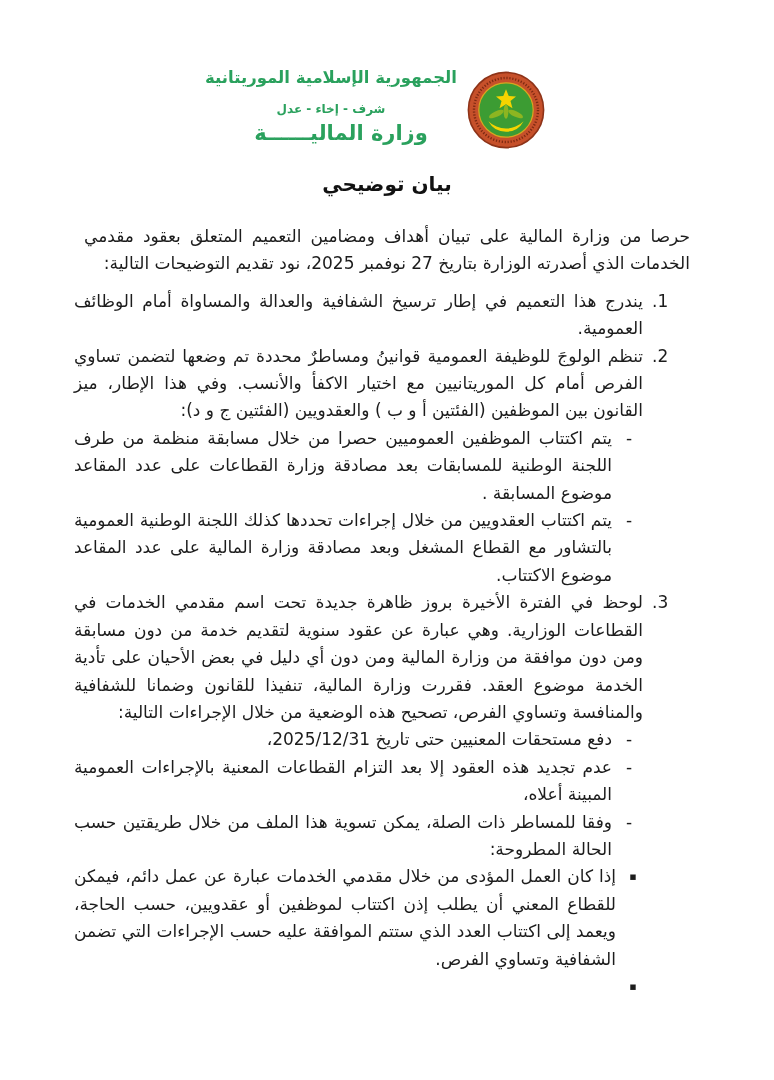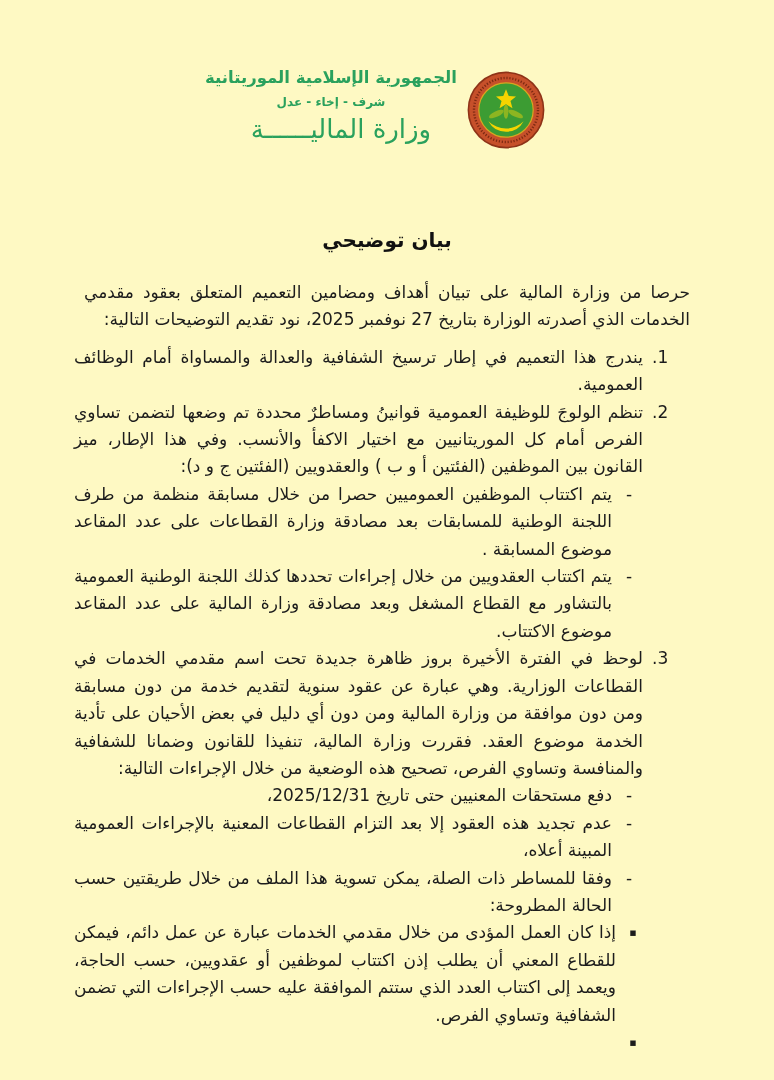--- a/index.html
+++ b/index.html
@@ -1,39 +1,39 @@
 <!DOCTYPE html>
 <html lang="ar" dir="rtl"><head>
 <meta charset="utf-8">
 <style>
   html,body{margin:0;padding:0;background:#e8e8e8;}
   .page{
-    width:774px;height:1080px;background:#fef9c3;margin:0 auto;
+    width:774px;height:1080px;background:#ffffff;margin:0 auto;
     position:relative;direction:rtl;overflow:hidden;
     font-family:"DejaVu Sans",sans-serif;color:#1c1c1c;
     box-sizing:border-box;
   }
   
   .header{
     padding-top:68px;display:flex;flex-direction:row;
     justify-content:center;align-items:flex-start;gap:6px;
     transform:translateX(-10px);
   }
   .seal{width:86px;height:80px;flex:0 0 auto;margin-top:2px;}
   .header-text{
     text-align:center;color:#2aa15d;line-height:1.25;
     display:flex;flex-direction:column;align-items:center;
   }
   .republic{font-size:16.5px;font-weight:bold;letter-spacing:0.5px;}
-  .motto{font-size:12px;font-weight:bold;margin-top:6px;}
-  .ministry{font-size:26px;font-weight:normal;margin-top:3px;margin-left:20px;}
+  .motto{font-size:12px;font-weight:bold;margin-top:13px;}
+  .ministry{font-size:21px;font-weight:bold;margin-top:3px;margin-left:20px;}
   
   .title{
     text-align:center;font-size:20px;font-weight:bold;color:#111;
-    margin:78px 0 0 0;
+    margin:22px 0 0 0;
   }
   
   .body{
     margin:27px 74px 0 74px;
     font-size:17px;line-height:27.4px;text-align:justify;
   }
   .intro{margin:10px;}
   .num-item{display:flex;gap:9px;padding-right:26px;}
   .num-marker{
     flex:0 0 22px;direction:ltr;unicode-bidi:isolate;text-align:left;

